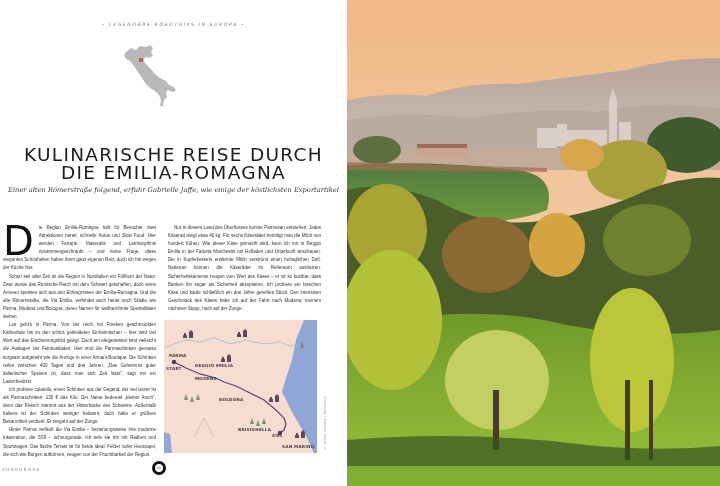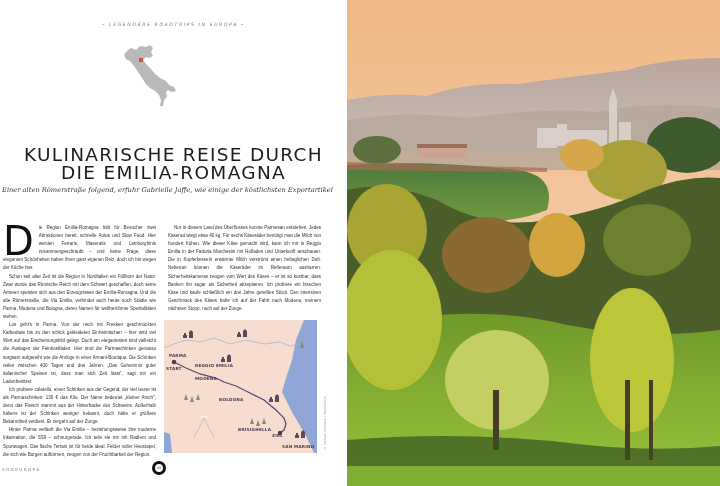--- a/index.html
+++ b/index.html
@@ -18,21 +18,21 @@
   .italy-map { position: absolute; left: 122px; top: 44px; width: 62px; height: 64px; }
 
   .headline {
     position: absolute; top: 146px; left: 0; width: 347px; text-align: center;
     font-family: "DejaVu Sans", sans-serif; font-weight: normal;
     font-size: 18.5px; line-height: 18px; letter-spacing: 1.3px; color: #1c1c1c;
   }
   .headline .line { display: block; }
 
   .standfirst {
-    position: absolute; top: 185px; left: 2px; width: 343px; 
+    position: absolute; top: 185px; left: 2px; width: 343px; text-align: center;
     font-family: "DejaVu Serif", serif; font-style: italic; font-size: 6.7px; line-height: 10px;
     color: #333;
   }
 
   .col { position: absolute; font-family: "Liberation Sans", sans-serif; font-size: 4.55px; line-height: 8.1px; color: #333; text-align: justify; }
   .col p { text-indent: 6px; }
   .col p.first { text-indent: 0; }
   .col-1 { left: 3px; top: 224px; width: 153px; }
   .col-2 { left: 168px; top: 224px; width: 153px; }
 

